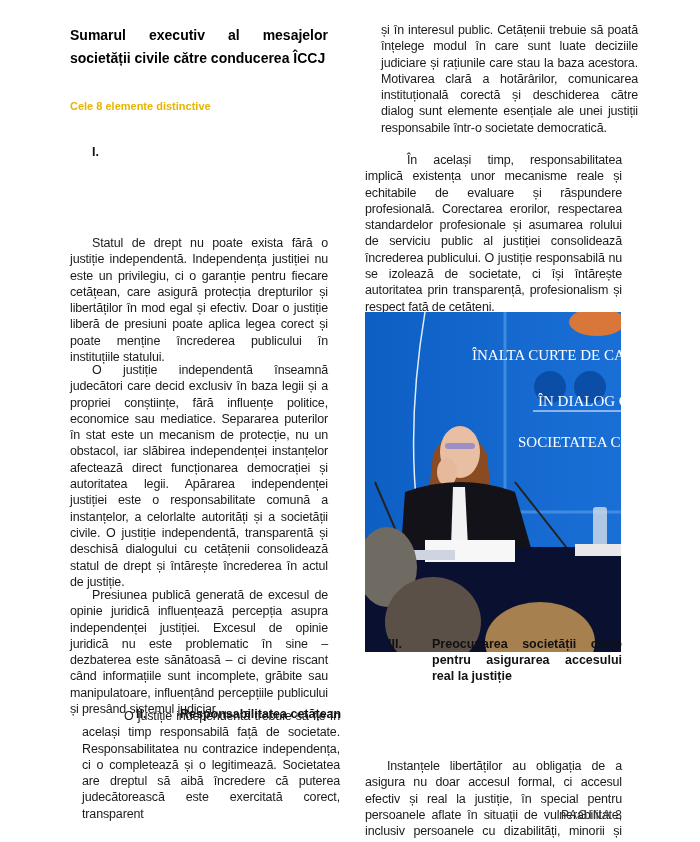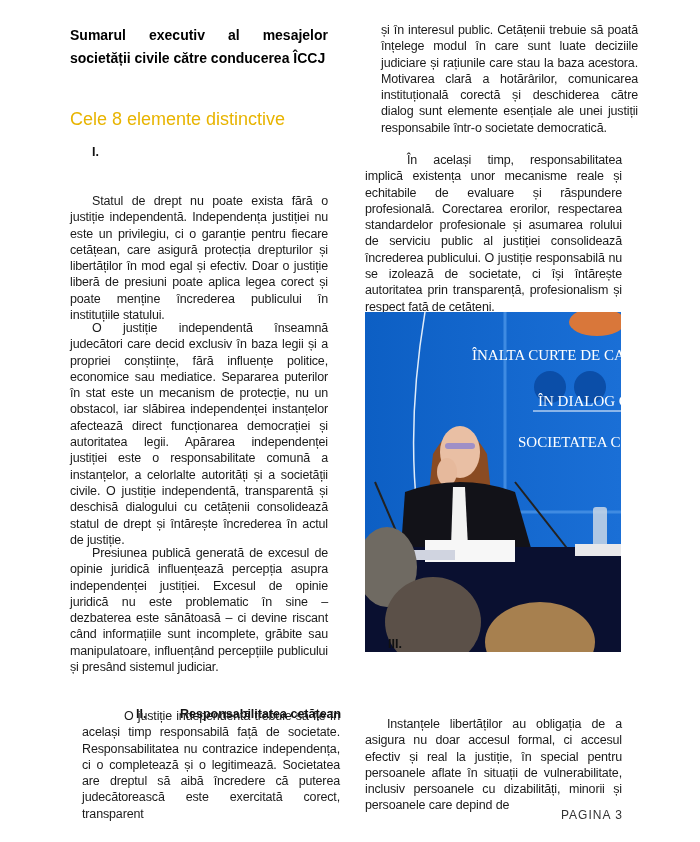--- a/index.html
+++ b/index.html
@@ -2,29 +2,29 @@
 <html><head>
 <meta charset="utf-8">
 <style>
   html, body { margin: 0; padding: 0; background: #ffffff; }
   body { width: 700px; height: 842px; position: relative; overflow: hidden;
          font-family: "Liberation Sans", sans-serif; color: #1a1a1a; }
   .title { position: absolute; left: 70px; top: 24px; width: 258px;
            font-family: "Liberation Sans", sans-serif; font-weight: bold;
            font-size: 14px; line-height: 23px; color: #000; text-align: justify;
            text-align-last: left; }
-  .subtitle { position: absolute; left: 70px; top: 109px; font-size: 18px;
-              color: #e8b400; font-weight: normal; }
+  .subtitle { position: absolute; left: 70px; top: 100px; font-size: 11px;
+              color: #e8b400; font-weight: bold; }
   .heading { position: absolute; display: flex; font-weight: bold; font-size: 12.5px;
              line-height: 16px; color: #111; }
   .heading .num { width: 44px; flex: none; }
   .heading .txt { flex: 1; text-align: justify; text-align-last: left; }
   .para { position: absolute; font-size: 12.5px; line-height: 16.3px; text-align: justify;
           color: #1a1a1a; margin: 0; letter-spacing: -0.15px; }
-  .para.indent { text-indent: 22px; }
+  .para.indent { text-indent: 22px; margin-top: 42px; }
   .para.indent2 { text-indent: 42px; }
   .photo { position: absolute; left: 365px; top: 312px; width: 256px; height: 340px;
            overflow: hidden; background: #1565c0; }
   .photo svg { display: block; }
   .page-num { position: absolute; left: 542px; top: 808px; font-size: 12px;
               letter-spacing: 1px; color: #333; padding-left: 19px; }
 </style>
 </head>
 <body>
 
@@ -91,16 +91,17 @@
     <rect x="210" y="232" width="46" height="12" fill="#e8e8ea"></rect>
 
     <ellipse cx="22" cy="255" rx="30" ry="40" fill="#6f6a62"></ellipse>
     <ellipse cx="68" cy="310" rx="48" ry="45" fill="#5b5048"></ellipse>
     <ellipse cx="175" cy="330" rx="55" ry="40" fill="#a7804f"></ellipse>
   </svg>
 </div>
 
 <div class="heading" style="left:388px; top:636px; width:234px;">
   <span class="num">III.</span>
+  <span class="txt">Preocuparea societății civile pentru asigurarea accesului real la justiție</span>
 </div>
 <p class="para indent" style="left:365px; top:716px; width:257px;">Instanțele libertăților au obligația de a asigura nu doar accesul formal, ci accesul efectiv și real la justiție, în special pentru persoanele aflate în situații de vulnerabilitate, inclusiv persoanele cu dizabilități, minorii și persoanele care depind de</p>
 
 <div class="page-num">PAGINA  3</div>
 
 </body></html>

